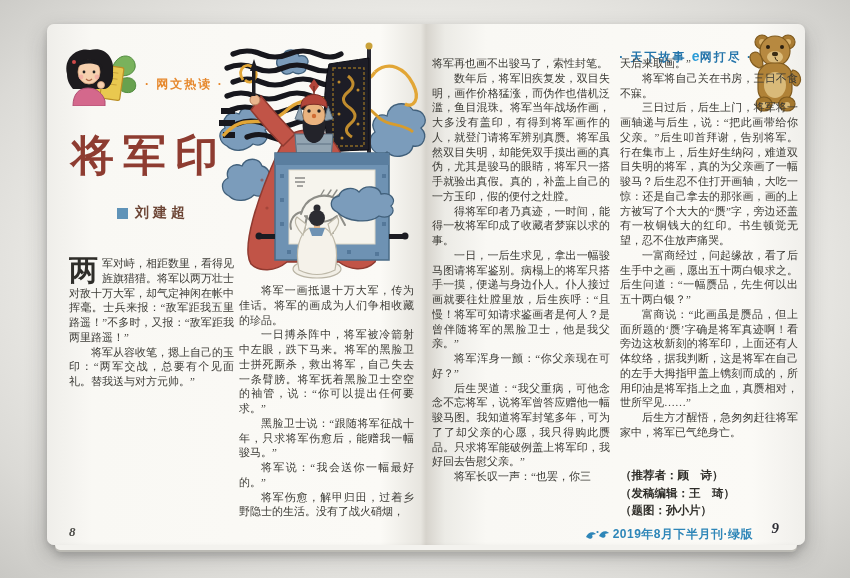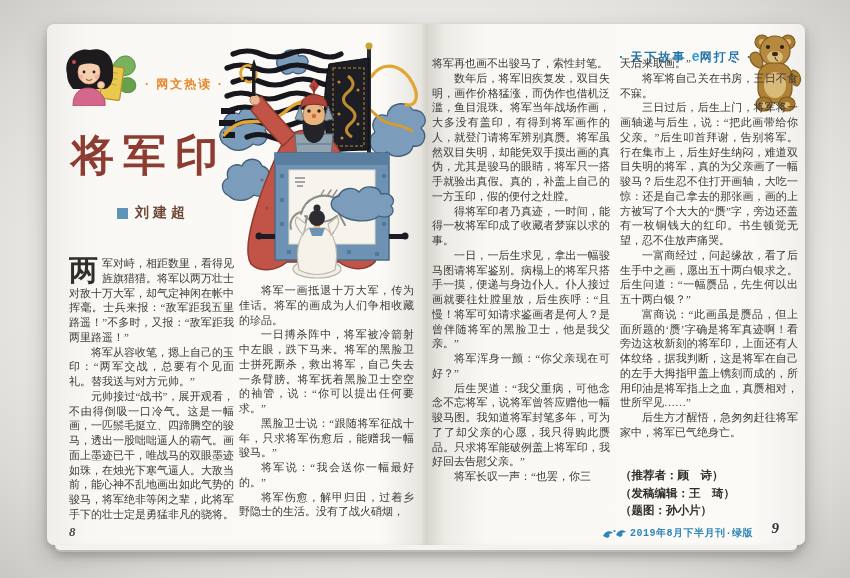--- a/index.html
+++ b/index.html
@@ -36,22 +36,22 @@
   .dropcap{float:left;font-size:29px;line-height:27px;font-weight:bold;color:#2e2d29;
     margin:1px 4px 0 0;}
   .lcol1{left:22px;top:220px;width:165px;height:290px;}
   .lcol2{left:192px;top:247px;width:175px;height:246px;}
   .rcol1{left:6px;top:32px;width:178px;height:466px;}
   .rcol2{left:194px;top:32px;width:178px;height:406px;}
 
   .credits{position:absolute;left:194px;top:443px;width:178px;text-align:left;
     font-size:11.5px;font-weight:bold;color:#2e2d29;line-height:17.5px;}
   .footer{position:absolute;right:52px;top:502px;display:flex;align-items:center;gap:4px;
-    font-family:Liberation Mono, monospace;
-    font-size:10px;font-weight:bold;color:#2e86b8;letter-spacing:.5px;white-space:nowrap;}
+    font-family:Liberation Sans, sans-serif;
+    font-size:12px;font-weight:bold;color:#2e86b8;letter-spacing:.5px;white-space:nowrap;}
   .pagenum{position:absolute;font-style:italic;font-weight:bold;}
   .pn8{left:22px;top:488px;font-size:13px;color:#4a4a46;}
   .pn9{right:26px;top:496px;font-size:15px;color:#2c2c34;}
 
   .girl-svg{position:absolute;left:14px;top:8px;}
   .illu-svg{position:absolute;left:170px;top:2px;}
   .bear-svg{position:absolute;right:2px;top:6px;}
 </style>
 </head>
 <body>
@@ -216,21 +216,20 @@
           <path d="M92,190 L108,190 L105,198 L95,198 Z" fill="#6e92b3"></path>
           <rect x="97" y="186" width="6" height="4" fill="#e0b58c"></rect>
           <circle cx="100" cy="180" r="8" fill="#2c2c32"></circle>
           <circle cx="100" cy="170" r="3.5" fill="#2c2c32"></circle>
         </g>
       </svg>
 
       <div class="col lcol1">
         <p class="lead"><span class="dropcap">两</span><span>军对峙，相距数里，看得见旌旗猎猎。将军以两万壮士对敌十万大军，却气定神闲在帐中挥毫。士兵来报：“敌军距我五里路遥！”不多时，又报：“敌军距我两里路遥！”</span></p>
         <p>将军从容收笔，摁上自己的玉印：“两军交战，总要有个见面礼。替我送与对方元帅。”</p>
-        <p>元帅接过“战书”，展开观看，不由得倒吸一口冷气。这是一幅画，一匹鬃毛挺立、四蹄腾空的骏马，透出一股咄咄逼人的霸气。画面上墨迹已干，唯战马的双眼墨迹如珠，在烛光下寒气逼人。大敌当前，能心神不乱地画出如此气势的骏马，将军绝非等闲之辈，此将军手下的壮士定是勇猛非凡的骁将。</p>
       </div>
 
       <div class="col lcol2">
         <p>将军一画抵退十万大军，传为佳话。将军的画成为人们争相收藏的珍品。</p>
         <p>一日搏杀阵中，将军被冷箭射中左眼，跌下马来。将军的黑脸卫士拼死厮杀，救出将军，自己失去一条臂膀。将军抚着黑脸卫士空空的袖管，说：“你可以提出任何要求。”</p>
         <p>黑脸卫士说：“跟随将军征战十年，只求将军伤愈后，能赠我一幅骏马。”</p>
         <p>将军说：“我会送你一幅最好的。”</p>
         <p>将军伤愈，解甲归田，过着乡野隐士的生活。没有了战火硝烟，</p>
       </div>
 

